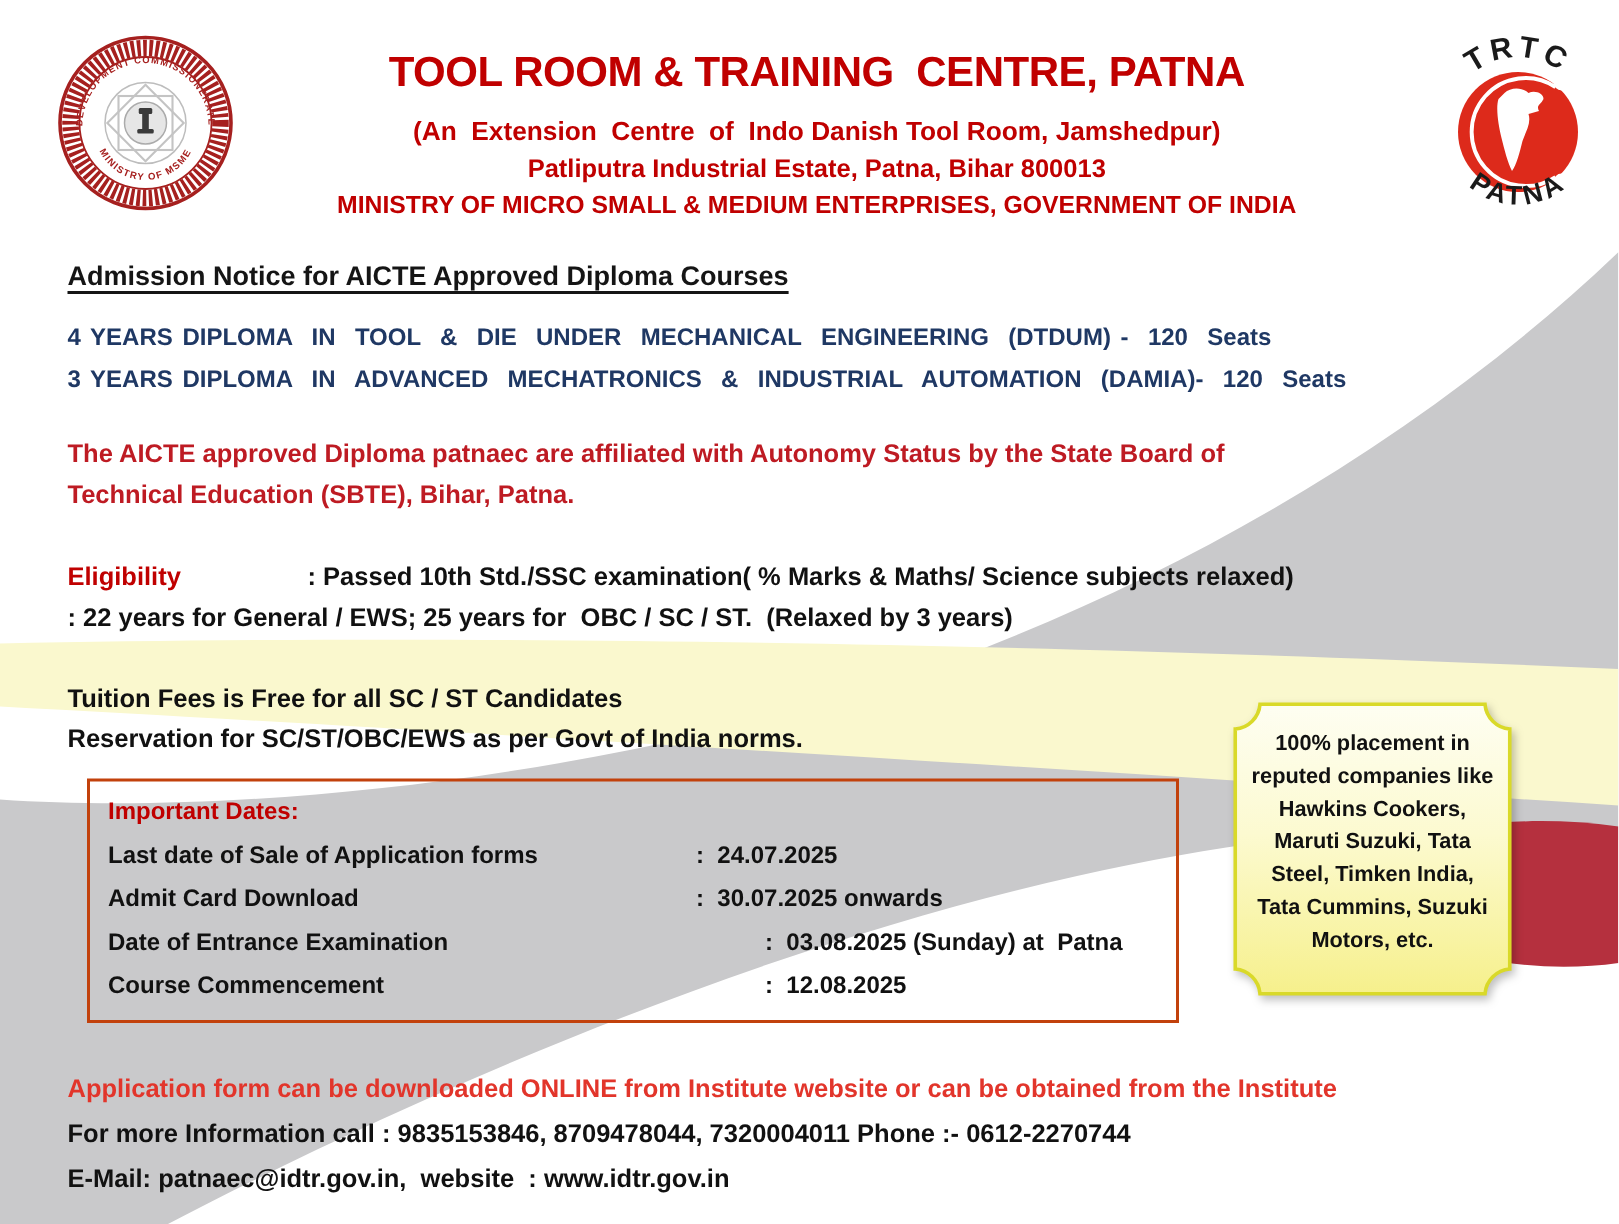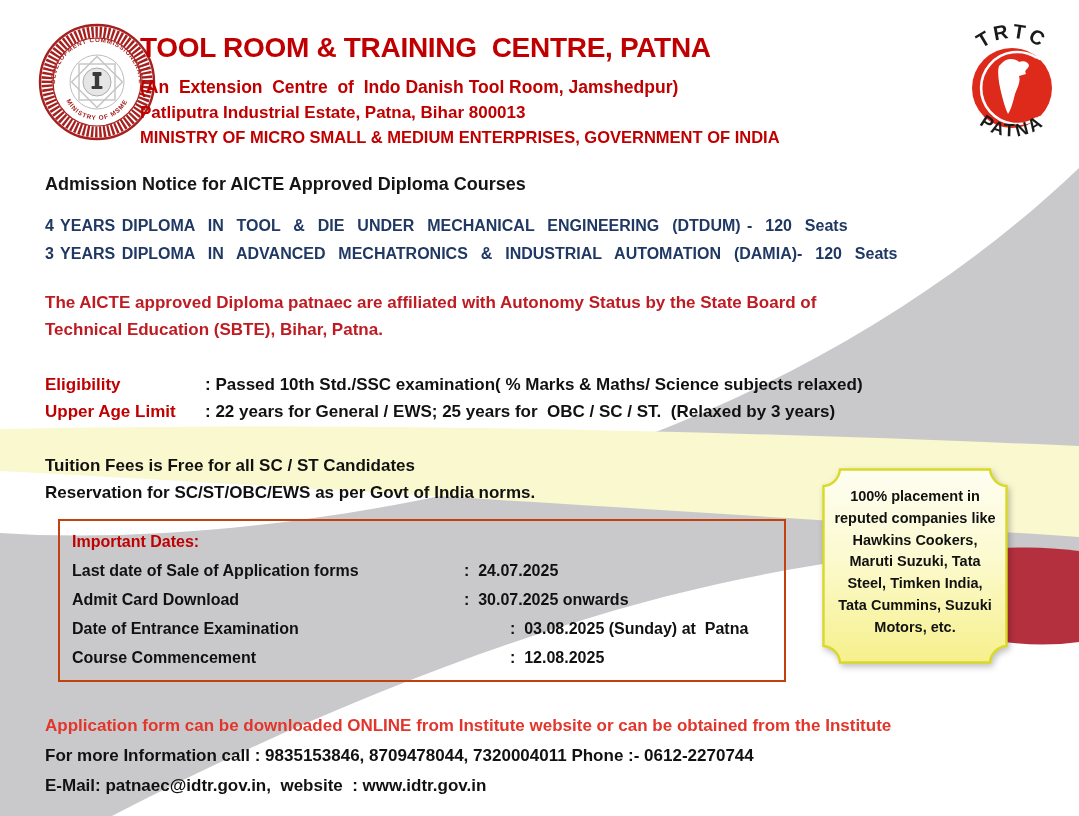--- a/index.html
+++ b/index.html
@@ -6,30 +6,30 @@
   .page{
     position:relative;width:1079px;height:816px;background:#fff;overflow:hidden;
     font-family:"Liberation Sans",sans-serif;font-weight:700;color:#111;
   }
   .bg{position:absolute;left:0;top:0;width:1079px;height:816px;}
   .pre{white-space:pre-wrap;}
 
   
   .seal{position:absolute;left:37px;top:22px;width:120px;height:120px;}
   .trtc{position:absolute;left:953px;top:8px;width:118px;height:150px;}
-  .head-text{position:absolute;left:140px;right:130px;top:32px;color:#C00000;}
+  .head-text{position:absolute;left:140px;right:130px;top:32px;text-align:center;color:#C00000;}
   .head-title{font-size:28px;letter-spacing:-0.3px;}
   .head-sub1{font-size:17.5px;margin-top:13px;}
   .head-sub2{font-size:17px;margin-top:5px;}
   .head-sub3{font-size:16.5px;margin-top:5px;}
 
   
   .adm-heading{
     position:absolute;left:45px;top:174px;font-size:18px;color:#151515;
-    text-decoration-thickness:2px;text-underline-offset:4px;
+    text-decoration:underline;text-decoration-thickness:2px;text-underline-offset:4px;
   }
   .courses{position:absolute;left:45px;top:212px;font-size:16px;color:#1F3864;line-height:28px;word-spacing:2px;}
   .affil{position:absolute;left:45px;top:289px;font-size:17px;color:#BE1B23;line-height:27px;}
   .elig{position:absolute;left:45px;top:371px;font-size:17px;line-height:27px;}
   .elig-row{display:flex;}
   .elig-label{color:#C00000;width:160px;flex:0 0 auto;}
   .elig-value{color:#111;}
   .fees{position:absolute;left:45px;top:452px;font-size:17px;line-height:27px;color:#111;}
 
   
@@ -131,21 +131,20 @@
     <div class="pre">The AICTE approved Diploma patnaec are affiliated with Autonomy Status by the State Board of</div>
     <div class="pre">Technical Education (SBTE), Bihar, Patna.</div>
   </div>
 
   <div class="elig">
     <div class="elig-row">
       <span class="elig-label pre">Eligibility</span>
       <span class="elig-value pre">: Passed 10th Std./SSC examination( % Marks &amp; Maths/ Science subjects relaxed)</span>
     </div>
     <div class="elig-row">
-      <span class="elig-label pre">Upper Age Limit</span>
       <span class="elig-value pre">: 22 years for General / EWS; 25 years for  OBC / SC / ST.  (Relaxed by 3 years)</span>
     </div>
   </div>
 
   <div class="fees">
     <div class="pre">Tuition Fees is Free for all SC / ST Candidates</div>
     <div class="pre">Reservation for SC/ST/OBC/EWS as per Govt of India norms.</div>
   </div>
 
   <div class="dates-box">

